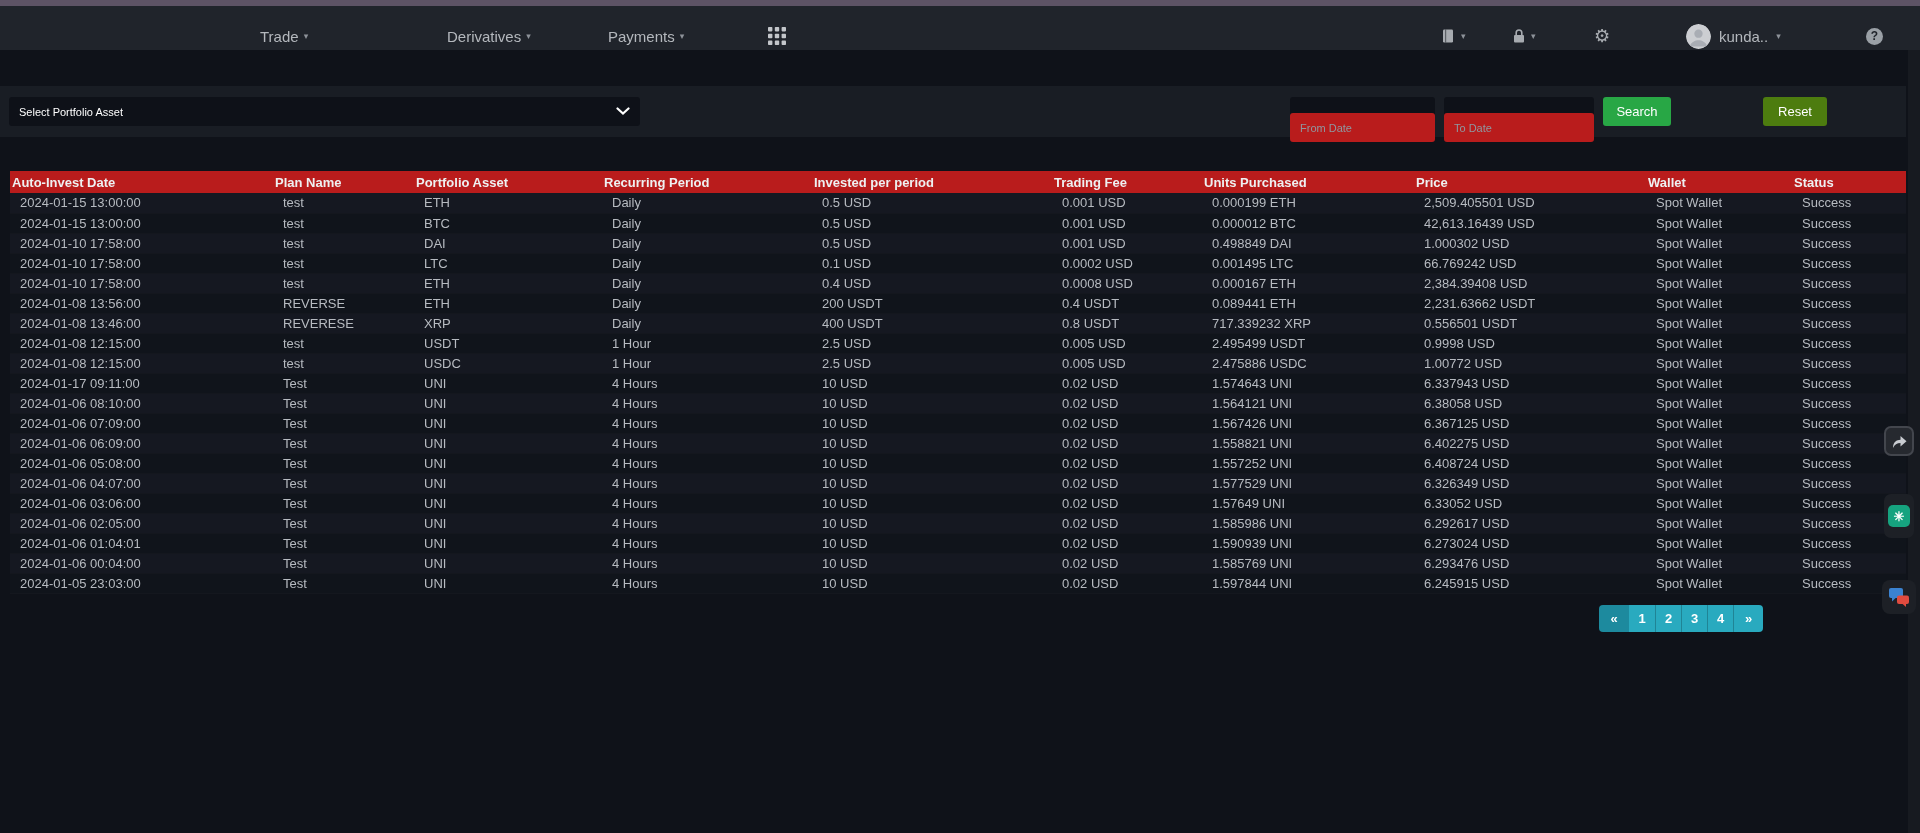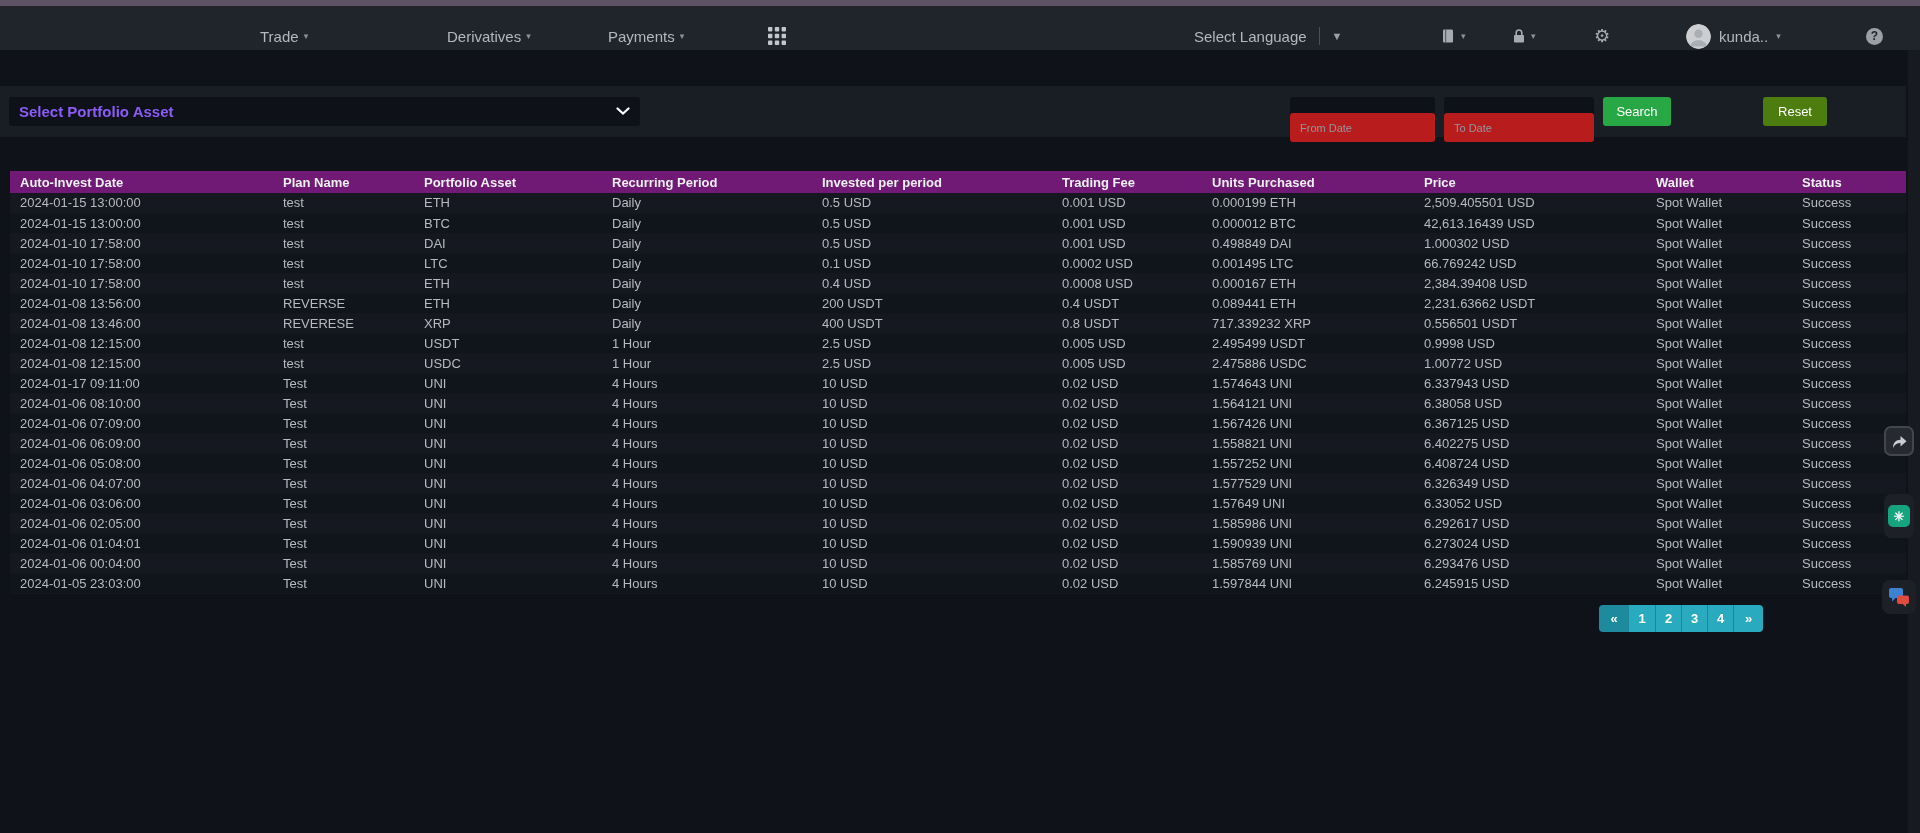--- a/index.html
+++ b/index.html
@@ -23,35 +23,35 @@
   .gear-glyph { font-size:18px; color:#a7abb0; }
   .help-disc { width:17px; height:17px; border-radius:50%; background:#9aa0a6; color:#20242b;
                font-weight:700; font-size:12px; display:flex; align-items:center; justify-content:center; }
   .avatar-svg { border-radius:50%; display:block; }
 
   
   .filter-panel { position:absolute; top:86px; left:0; width:1906px; height:51px; background:#191d24; }
   .field { position:absolute; top:11px; height:29px; background:#0e1118; border-radius:3px;
            display:flex; align-items:center; padding:0 10px; }
   .select-field { justify-content:space-between; cursor:pointer; }
-  .select-label { color:#8b5cf6; font-size:15px; font-weight:700; }
+  .select-label { color:#ffffff; font-size:11px; font-weight:400; }
   .date-input { border:none; outline:none; background:#b91c1c; color:#c6cad0; font-size:11px;
                 width:100%; height:100%; border-radius:3px; padding:0 10px;
                 font-family:"Liberation Sans", sans-serif;margin-top:32px; }
   .date-input::placeholder { color:#9097a0; opacity:1; }
   .btn { position:absolute; top:11px; height:29px; border:none; border-radius:3px; color:#fff;
          font-size:13px; font-family:"Liberation Sans", sans-serif; cursor:pointer; }
   .btn-search { left:1603px; width:68px; background:#28a745; }
   .btn-reset  { left:1763px; width:64px; background:#4d7c0f; }
 
   
   .table-wrap { position:absolute; top:171px; left:10px; width:1896px; }
   table { width:100%; border-collapse:collapse; table-layout:fixed; }
-  thead th { background:#701a75; color:#eef0f1; font-size:13px; font-weight:700; text-align:left;
-             height:22px; padding:0 0 0 10px; white-space:nowrap; overflow:hidden; }
+  thead th { background:#b91c1c; color:#eef0f1; font-size:13px; font-weight:700; text-align:left;
+             height:22px; padding:0 0 0 2px; white-space:nowrap; overflow:hidden; }
   tbody td { height:20px; font-size:13px; color:#b7bbc1; padding:0 0 0 10px;
              white-space:nowrap; overflow:hidden; }
   tbody tr { border-bottom:1px solid rgba(255,255,255,0.025); }
   tbody tr:nth-child(odd)  { background:#151821; }
   tbody tr:nth-child(even) { background:#10141b; }
 
   
   .pagination { position:absolute; top:605px; left:1599px; height:27px; display:flex;
                 border-radius:4px; overflow:hidden; }
   .page-btn { width:26px; height:27px; border:none; background:#29aabf; color:#fff;
@@ -99,25 +99,20 @@
         <rect x="0" y="6.8" width="4.4" height="4.4" rx="0.8"></rect>
           <rect x="6.8" y="6.8" width="4.4" height="4.4" rx="0.8"></rect>
           <rect x="13.6" y="6.8" width="4.4" height="4.4" rx="0.8"></rect>
         <rect x="0" y="13.6" width="4.4" height="4.4" rx="0.8"></rect>
           <rect x="6.8" y="13.6" width="4.4" height="4.4" rx="0.8"></rect>
           <rect x="13.6" y="13.6" width="4.4" height="4.4" rx="0.8"></rect>
       </g>
     </svg>
   </div>
 
-  <div class="nav-item" style="left:1194px; gap:12px">
-    <span>Select Language</span>
-    <span class="nav-sep"></span>
-    <span class="lang-caret">▼</span>
-  </div>
 
   <div class="nav-item" style="left:1440px">
     <svg width="16" height="16" viewBox="0 0 16 16">
       <rect x="3" y="1.5" width="10" height="13" rx="1.2" fill="#a7abb0"></rect>
       <rect x="5" y="1.5" width="1.2" height="13" fill="#20242b" opacity="0.55"></rect>
     </svg>
     <span class="caret">▾</span>
   </div>
 
   <div class="nav-item" style="left:1512px">

